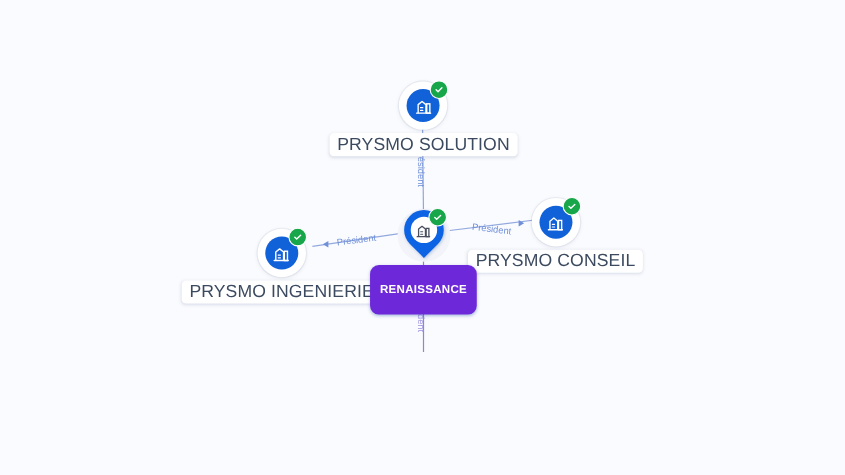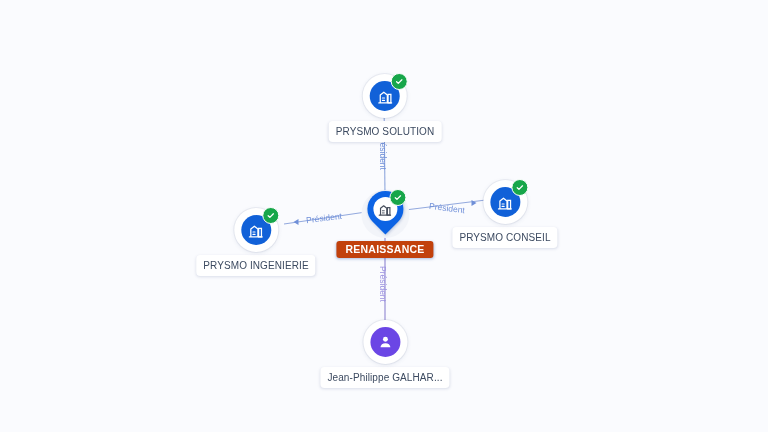--- a/index.html
+++ b/index.html
@@ -122,36 +122,36 @@
   .badge-check.on-pin {
     right: -3px;
     top: -2px;
   }
 
   
   .node-label {
     margin-top: 3px;
     background: #ffffff;
     color: #3c4a60;
-    font-size: 10px;
+    font-size: 16px;
     line-height: 13px;
     letter-spacing: .1px;
     padding: 4px 7px;
     border-radius: 4px;
     white-space: nowrap;
     box-shadow: 0 1px 3px rgba(60,80,130,0.17);
   }
   .node-label.primary {
-    background: #c2410c;
+    background: #6d28d9;
     color: #ffffff;
     font-weight: bold;
     font-size: 10.5px;
     letter-spacing: .25px;
-    border-radius: 3px;
-    padding: 2px 9px;
+    border-radius: 8px;
+    padding: 16px 9px;
     box-shadow: 0 1px 3px rgba(20,70,160,0.35);
   }
 
   
   .edge-label {
     position: absolute;
     font-size: 8.5px;
     color: #6f8fd8;
     white-space: nowrap;
     transform-origin: center center;
@@ -272,31 +272,20 @@
       </div>
       <div class="badge-check">
         <svg width="9" height="9" viewBox="0 0 24 24" fill="none">
           <path d="M5 12.5l4.5 4.5L19 7.5" stroke="#fff" stroke-width="3.4" stroke-linecap="round" stroke-linejoin="round"></path>
         </svg>
       </div>
     </div>
     <div class="node-label">PRYSMO CONSEIL</div>
   </div>
 
-  <div class="node" style="left:385px; top:320px;">
-    <div class="halo">
-      <div class="avatar-circle person">
-        <svg width="16" height="16" viewBox="0 0 24 24" fill="#fff">
-          <circle cx="12" cy="8" r="3.7"></circle>
-          <path d="M4.6 20c0-4.1 3.3-6.3 7.4-6.3s7.4 2.2 7.4 6.3z"></path>
-        </svg>
-      </div>
-    </div>
-    <div class="node-label">Jean-Philippe GALHAR...</div>
-  </div>
 
   <div class="node" style="left:385px; top:190px;">
     <div class="halo big">
       <div class="pin">
         <div class="pin-body"></div>
         <div class="pin-inner">
           <svg width="15" height="15" viewBox="0 0 24 24" fill="none">
             <path d="M3 21h18" stroke="#49505e" stroke-width="1.9" stroke-linecap="round"></path>
             <path d="M5 21V10l5-4 5 4v11" stroke="#49505e" stroke-width="1.9" stroke-linejoin="round"></path>
             <rect x="16" y="9" width="4" height="12" stroke="#49505e" stroke-width="1.9"></rect>

